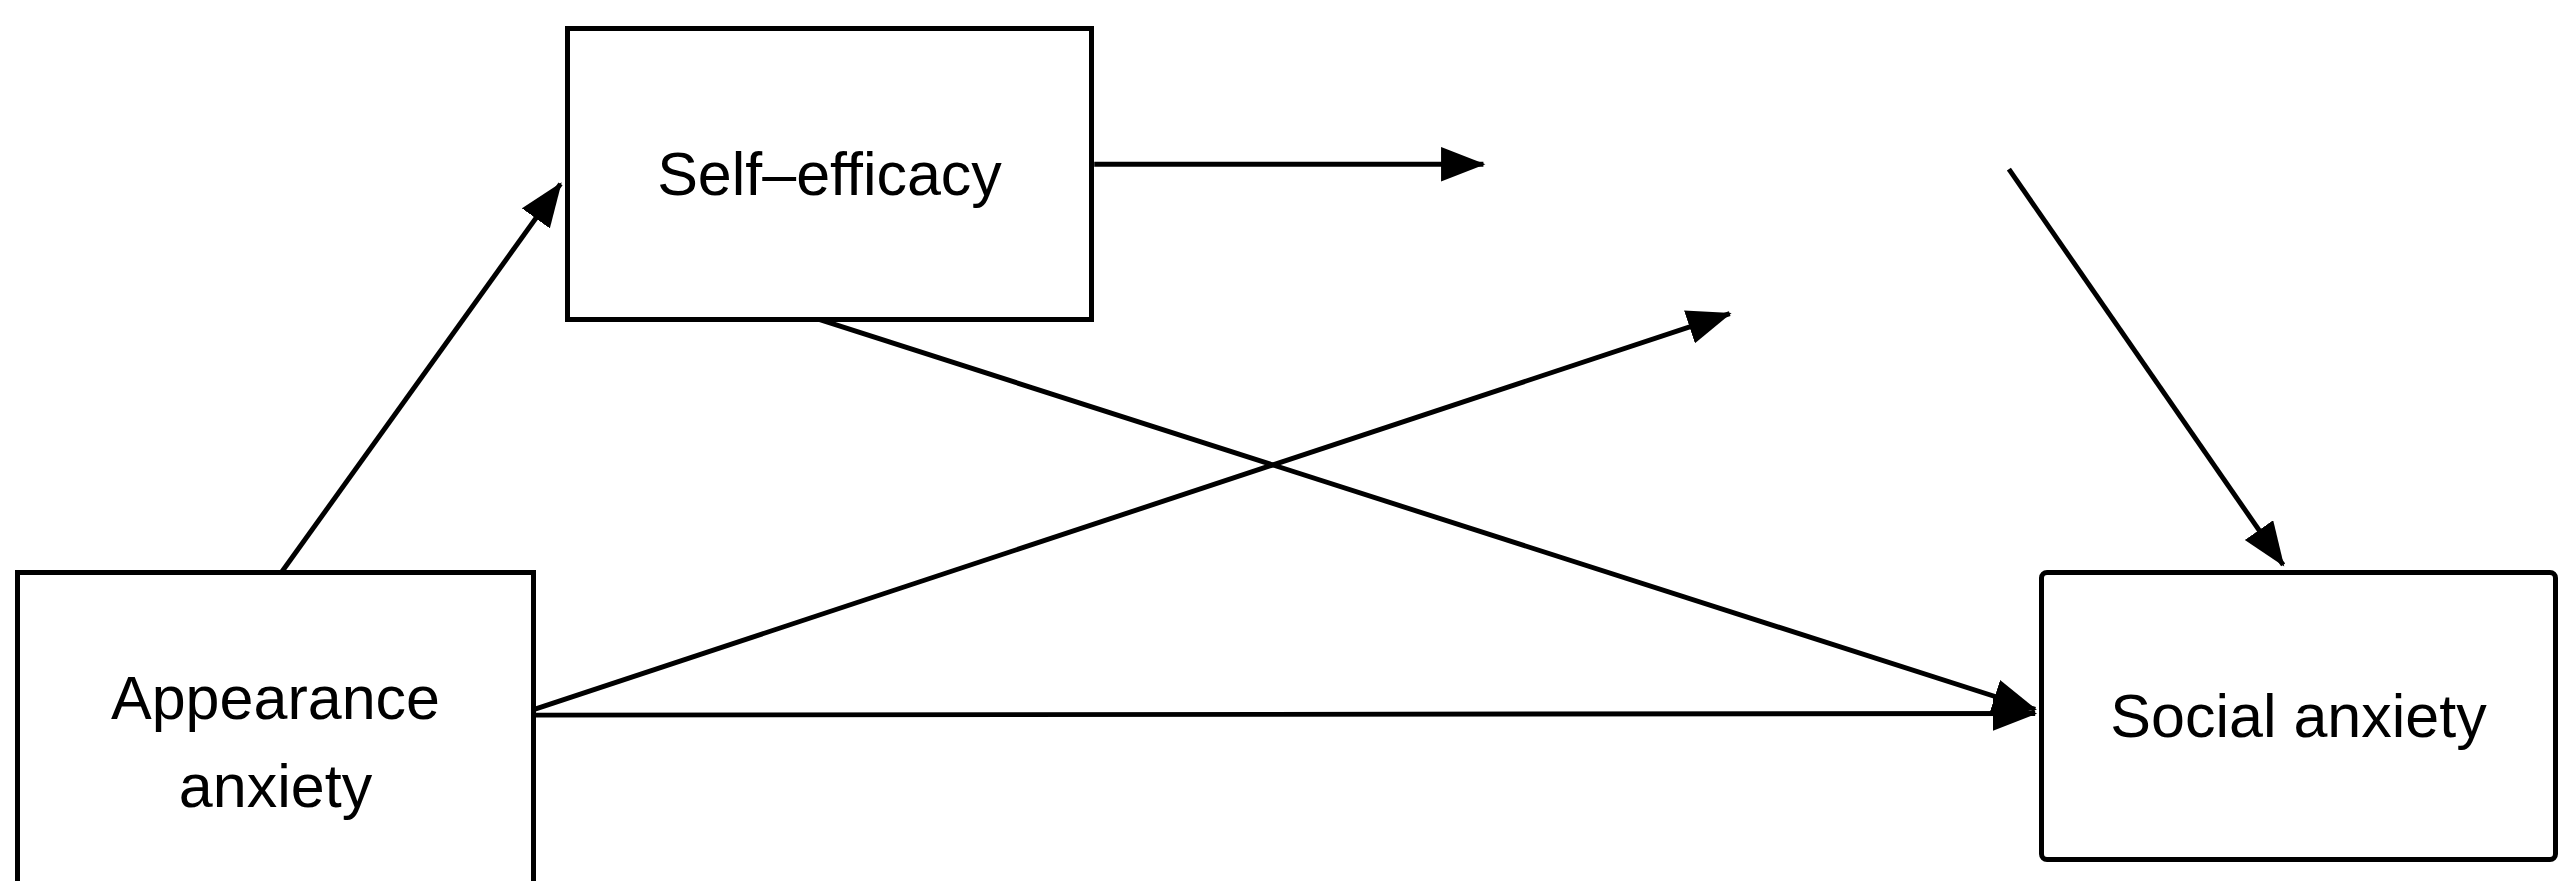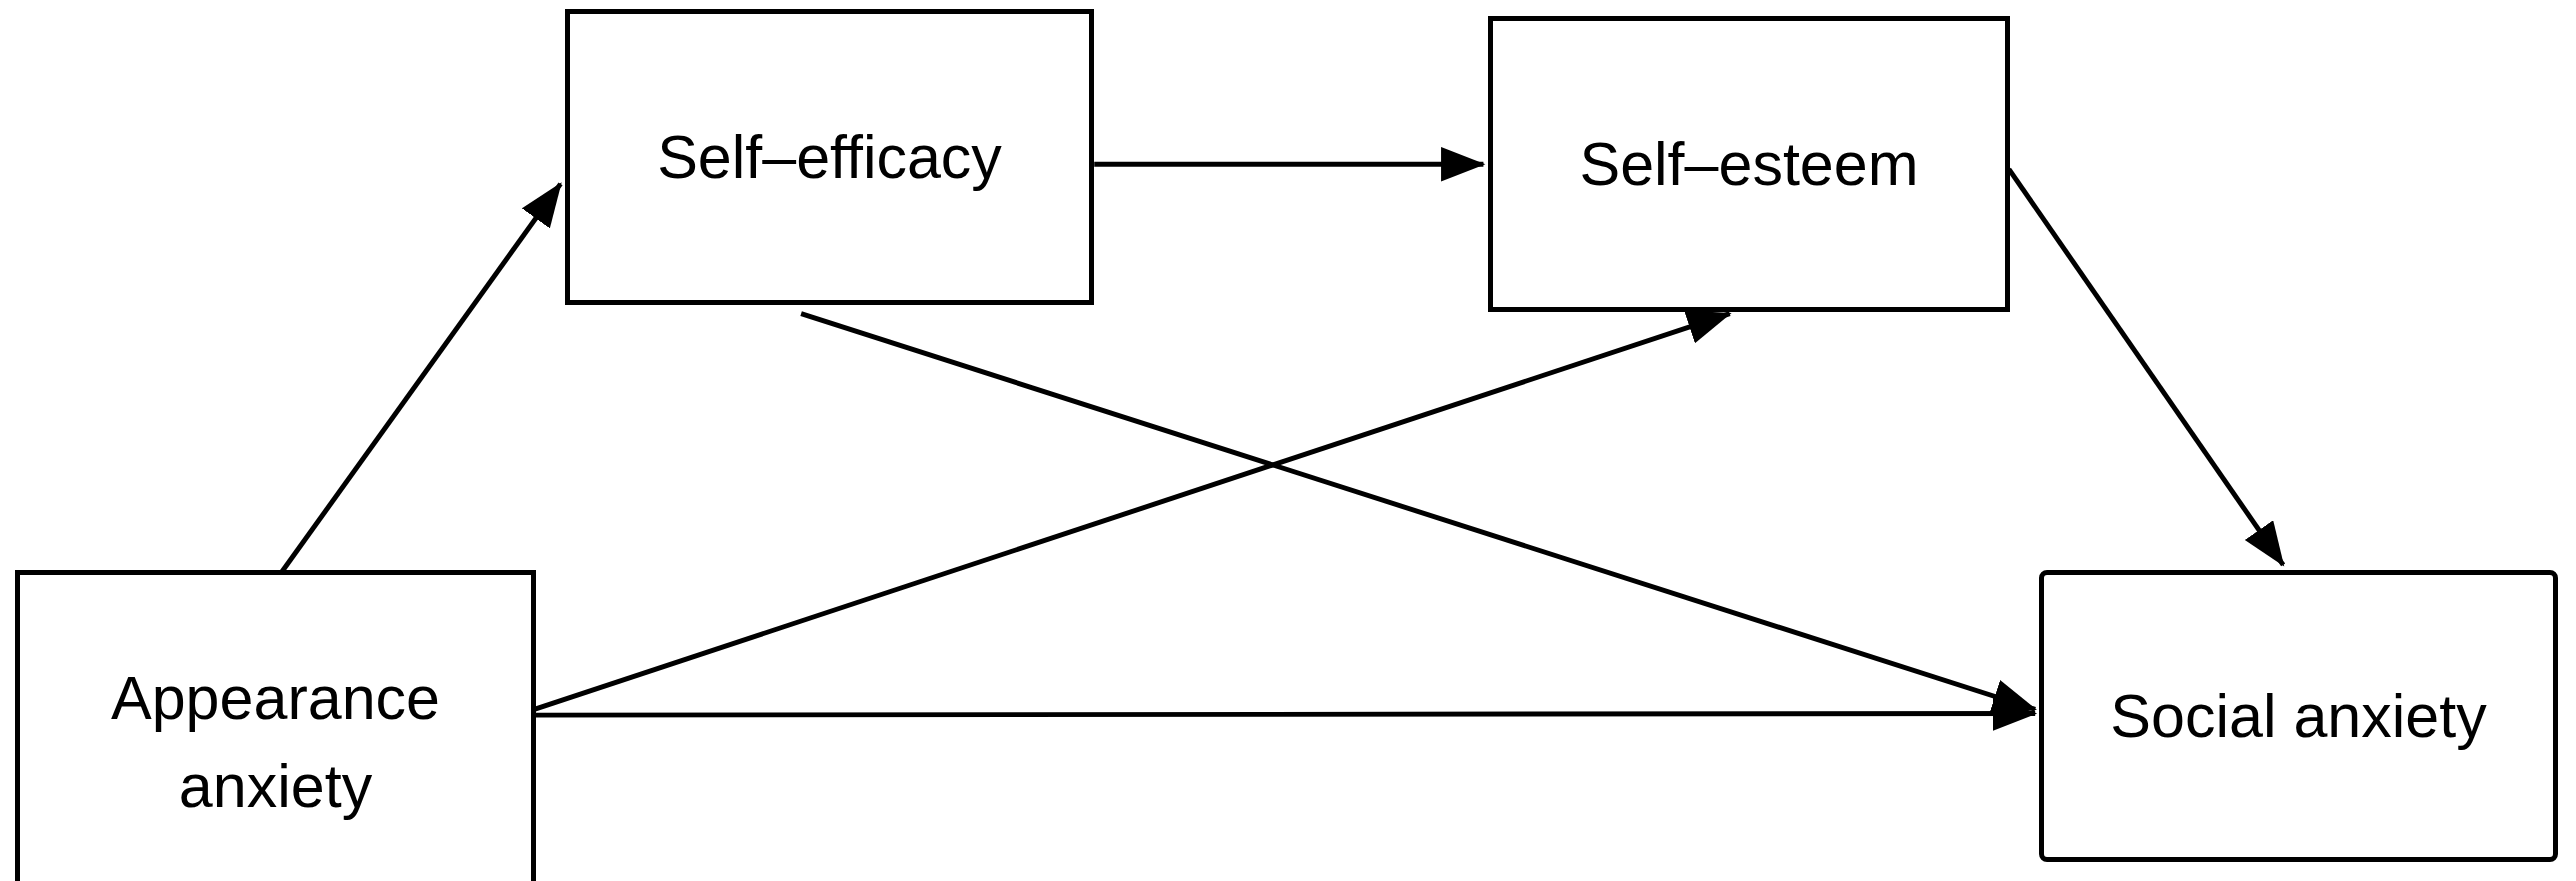--- a/index.html
+++ b/index.html
@@ -30,21 +30,21 @@
     display: flex;
     align-items: center;
     justify-content: center;
     text-align: center;
     font-size: 61px;
     line-height: 1.45;
     color: #000000;
     letter-spacing: 0px;
   }
   .node .label { padding: 0 6.6px; }
-  #node-self-efficacy   { left: 565px;  top: 9px;  width: 529px; height: 296px; }
+  #node-self-efficacy   { left: 565px;  top: 26px;  width: 529px; height: 296px; }
   #node-self-esteem     { left: 1488px; top: 16.4px;  width: 522px; height: 296px; }
   #node-appearance      { left: 15px;   top: 570px; width: 521px; height: 344px; }
   #node-social-anxiety  { left: 2039px; top: 570px; width: 519px; height: 292px; border-radius: 8px; }
 </style>
 </head>
 <body>
 
 <div class="canvas">
 
   <svg class="arrow-layer" viewBox="0 0 3136 1073" xmlns="http://www.w3.org/2000/svg">
@@ -64,23 +64,20 @@
 
     <line x1="975" y1="382" x2="2478" y2="864" stroke="#000000" stroke-width="6" marker-end="url(#arrowhead)"></line>
 
     <line x1="650" y1="871" x2="2478" y2="869" stroke="#000000" stroke-width="6" marker-end="url(#arrowhead)"></line>
   </svg>
 
   <div class="node" id="node-self-efficacy">
     <span class="label">Self–efficacy</span>
   </div>
 
-  <div class="node" id="node-self-esteem">
-    <span class="label">Self–esteem</span>
-  </div>
 
   <div class="node" id="node-appearance">
     <span class="label">Appearance anxiety</span>
   </div>
 
   <div class="node" id="node-social-anxiety">
     <span class="label">Social anxiety</span>
   </div>
 
 </div>

